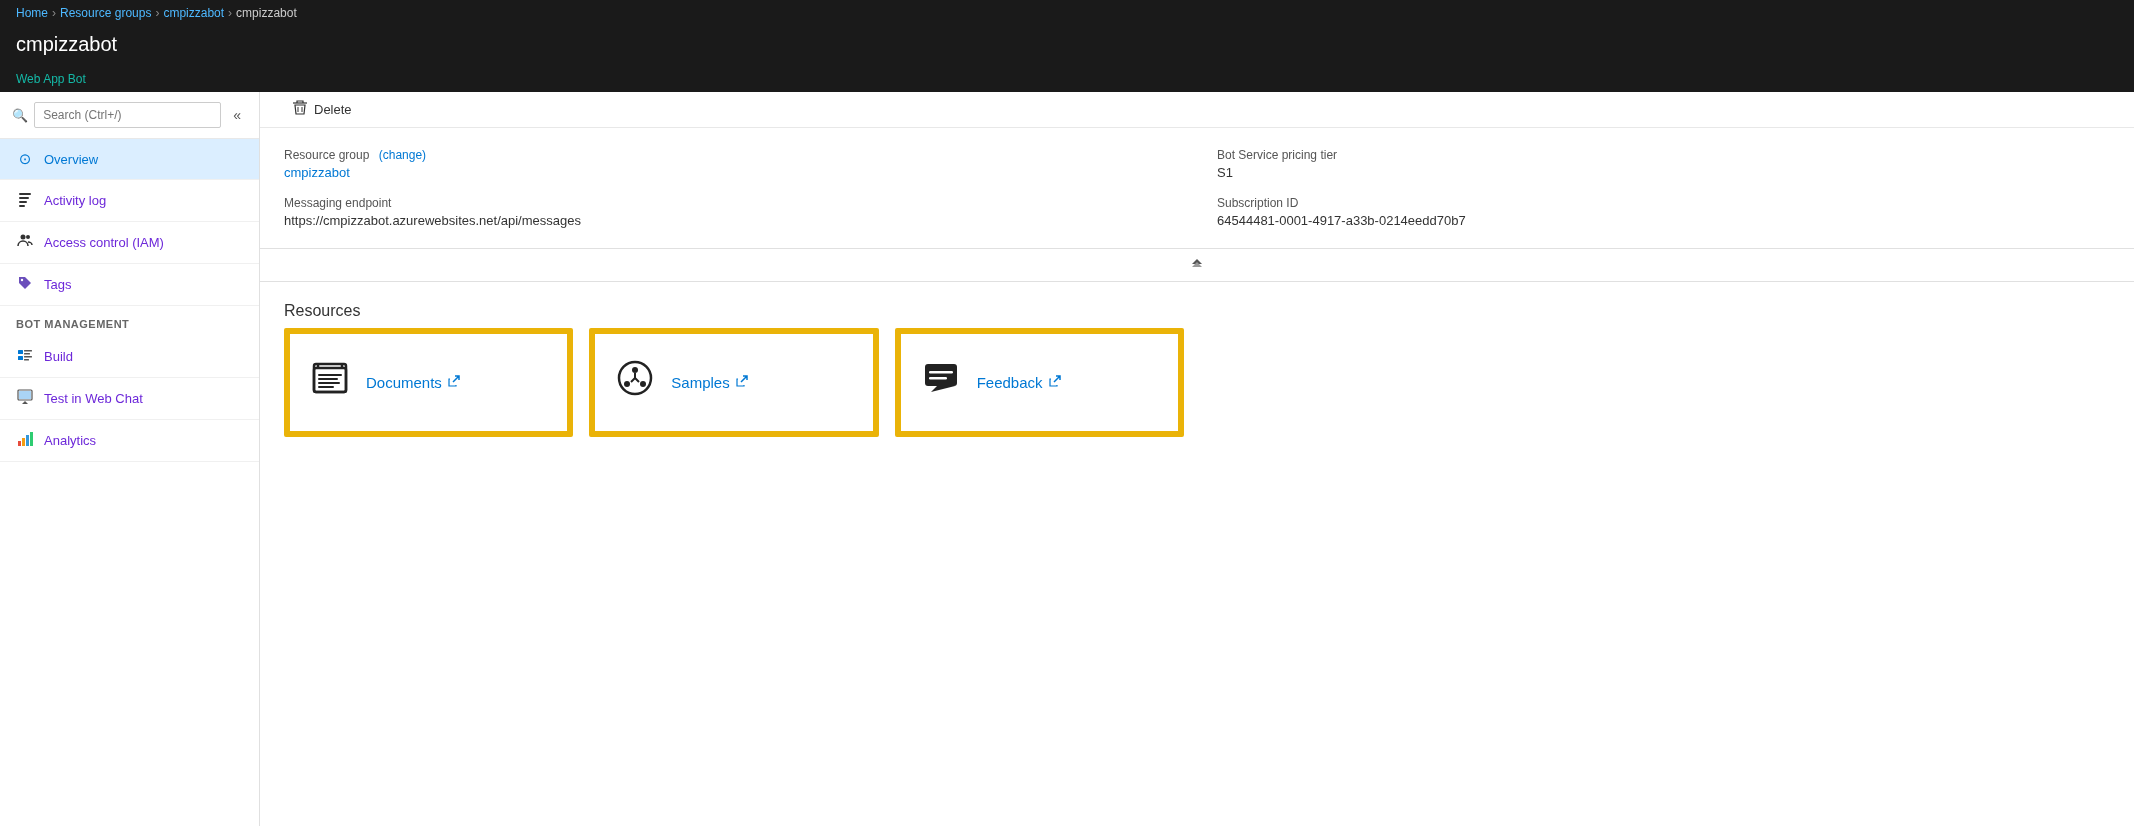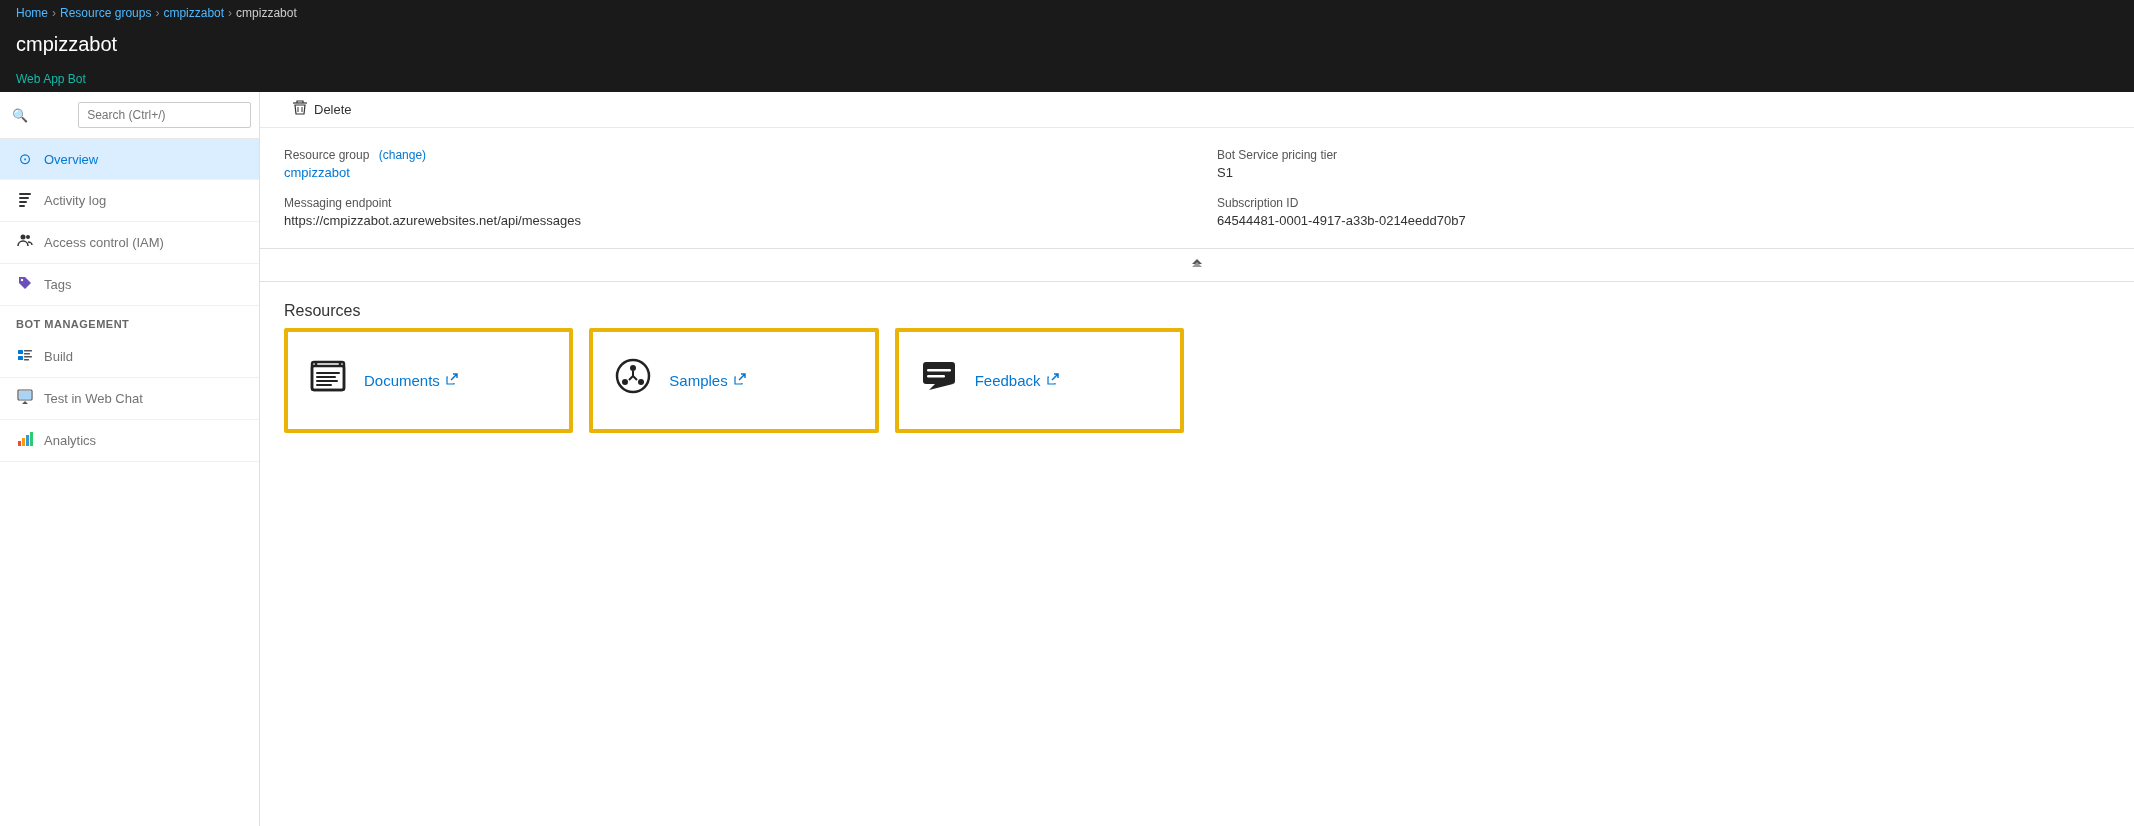--- a/index.html
+++ b/index.html
@@ -60,21 +60,20 @@
     }
     .sidebar-search input {
       border: 1px solid #ccc;
       border-radius: 2px;
       padding: 5px 8px;
       font-size: 12px;
       flex: 1;
       outline: none;
       background: #fff;
       color: #555;
-      margin-left: 44px;
     }
     .sidebar-search .search-icon { color: #666; font-size: 13px; }
 
     .collapse-btn {
       background: none;
       border: none;
       cursor: pointer;
       color: #555;
       font-size: 14px;
       padding: 4px 6px;
@@ -82,21 +81,21 @@
     }
 
     .sidebar-nav { flex: 1; }
 
     .nav-item {
       display: flex;
       align-items: center;
       padding: 11px 16px;
       cursor: pointer;
       font-size: 13px;
-      color: #737373;
+      color: #6d28d9;
       border-bottom: 1px solid #f0f0f0;
       gap: 10px;
     }
     .nav-item.active { background: #dbeeff; color: #0078d4; }
     .nav-item .nav-icon { width: 18px; text-align: center; font-size: 15px; flex-shrink: 0; }
     .nav-item .nav-label { font-size: 13px; }
 
     .nav-section-header {
       padding: 12px 16px 6px;
       font-size: 11px;
@@ -180,21 +179,21 @@
       color: #333;
       margin-bottom: 8px;
     }
     .resources-grid {
       display: grid;
       grid-template-columns: repeat(3, 1fr);
       gap: 16px;
       max-width: 900px;
     }
     .resource-card {
-      border: 4px solid #eab308;
+      border: 6px solid #eab308;
       border-radius: 2px;
       padding: 24px 20px;
       display: flex;
       align-items: center;
       gap: 16px;
       cursor: pointer;
       background: #fff;
       min-height: 100px;
     }
     .resource-card .card-icon { font-size: 36px; color: #333; flex-shrink: 0; }

